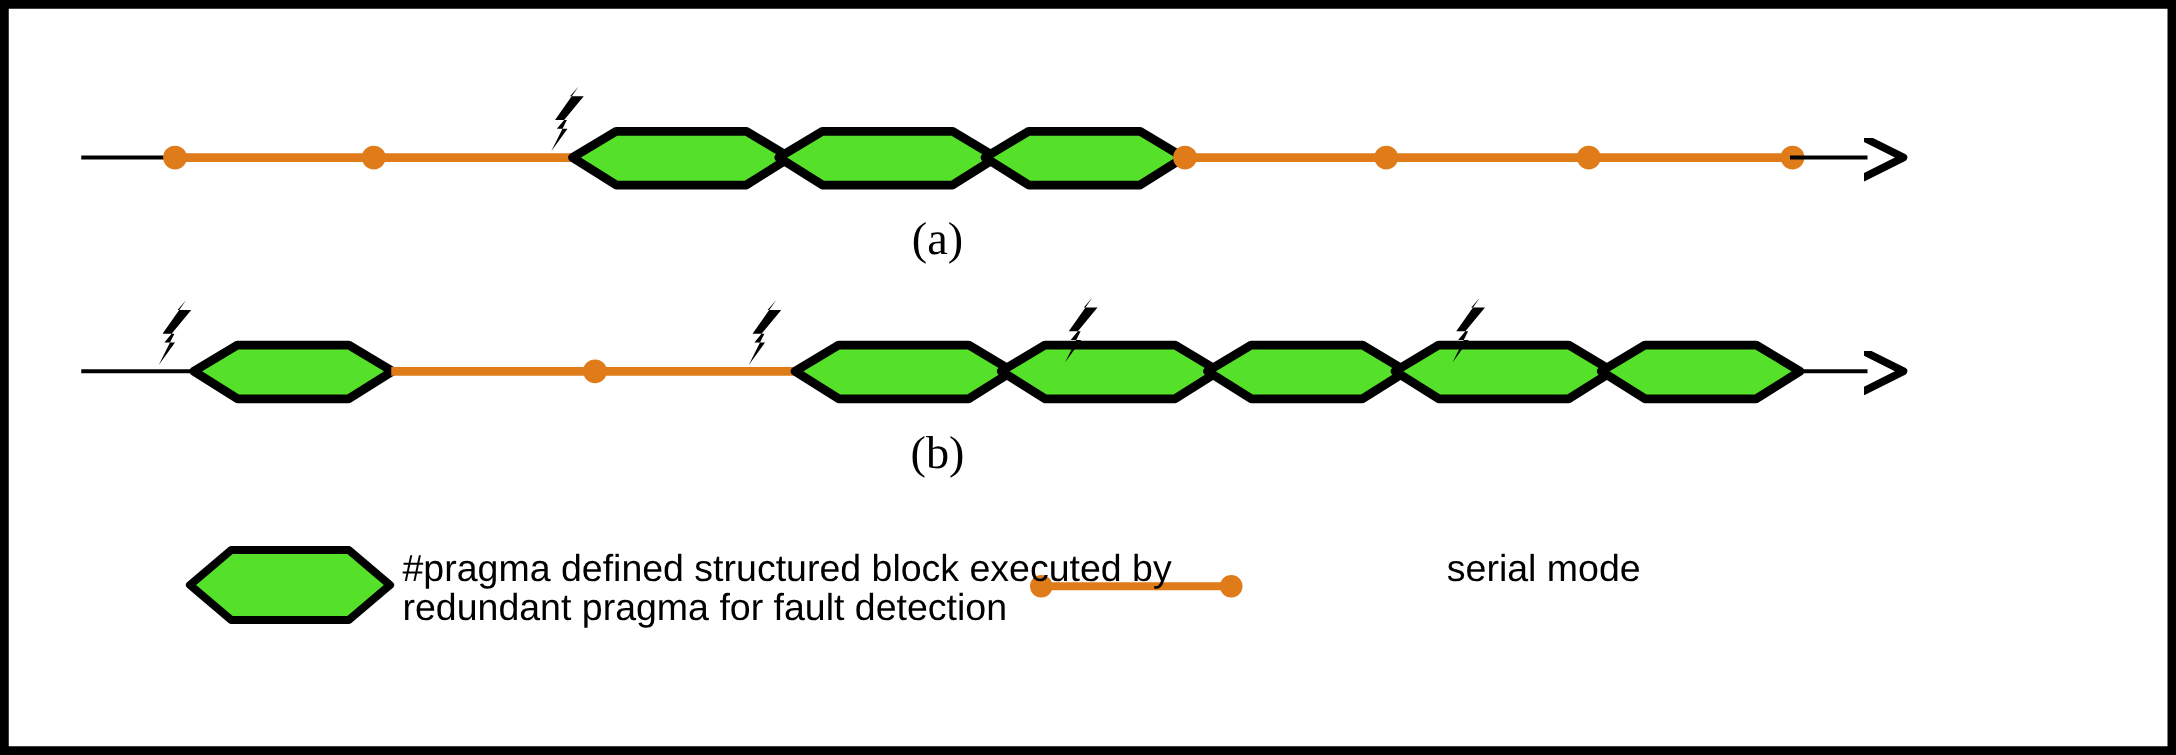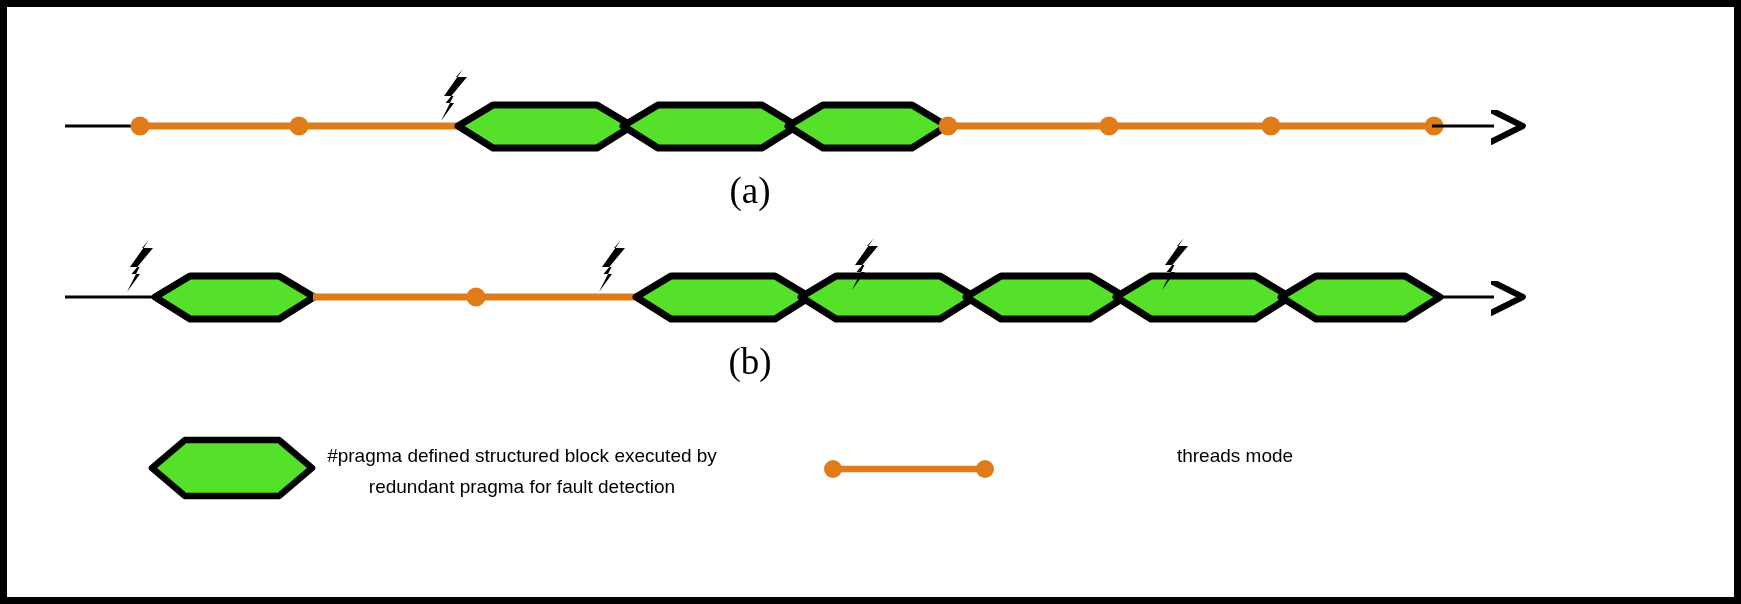--- a/index.html
+++ b/index.html
@@ -1,19 +1,19 @@
 <!DOCTYPE html>
 <html><head>
 <meta charset="utf-8">
 <style>
   html,body{margin:0;padding:0;background:#ffffff;}
   body{width:1741px;height:604px;font-family:"Liberation Sans",sans-serif;}
   #frame{position:absolute;left:0;top:0;width:1741px;height:604px;box-sizing:border-box;border:7px solid #000;background:#fff;}
   #canvas{position:absolute;left:0;top:0;width:1741px;height:604px;}
-  .legtext{position:absolute;font-family:"Liberation Sans",sans-serif;font-size:19px;color:#000;text-align:center;line-height:31px;white-space:nowrap;}
+  .legtext{position:absolute;font-family:"Liberation Sans",sans-serif;font-size:30px;color:#000;text-align:center;line-height:31px;white-space:nowrap;}
   svg{display:block;overflow:visible;}
 </style>
 </head>
 <body>
 
 <div id="frame">
 
   <svg id="canvas" viewBox="0 0 1741 604" width="1741" height="604">
 
     <defs>
@@ -97,16 +97,16 @@
     </g>
 
   </svg>
 
   <div class="legtext" style="left:315px;top:433px;width:400px;">
     <div>#pragma defined structured block executed by</div>
     <div>redundant pragma for fault detection</div>
   </div>
 
   <div class="legtext" style="left:1008px;top:433px;width:440px;">
-    <div>threads mode</div>
+    <div>serial mode</div>
   </div>
 
 </div>
 
 </body></html>

